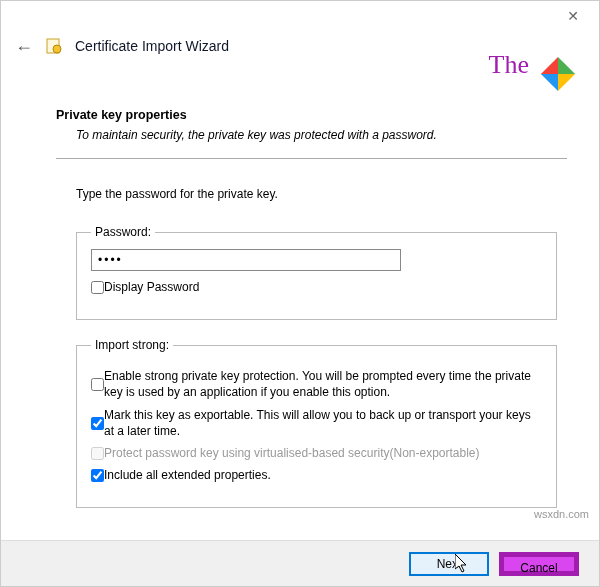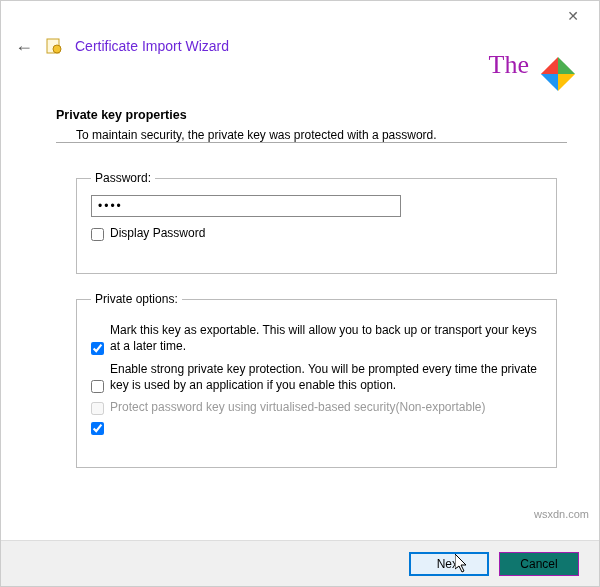--- a/index.html
+++ b/index.html
@@ -39,21 +39,21 @@
       cursor: pointer;
     }
     .cert-icon {
       width: 18px;
       height: 18px;
       position: relative;
     }
     .cert-icon svg { width: 18px; height: 18px; }
     .wizard-title {
       font-size: 14px;
-      color: #6d28d9;
+      color: #0f172a;
     }
     .watermark {
       position: absolute;
       top: 50px;
       right: 70px;
       text-align: left;
       pointer-events: none;
     }
     .watermark .wm-text {
       font-family: Georgia, serif;
@@ -77,53 +77,54 @@
     .content {
       padding: 40px 32px 0 55px;
     }
     .section-title {
       font-weight: bold;
       font-size: 12.5px;
       margin-bottom: 6px;
     }
     .section-desc {
       margin-left: 20px;
+      margin-bottom: 16px;
+      font-style: italic;
     }
     hr.sep {
       border: none;
       border-top: 1px solid #aaa;
       margin: 0 0 28px 0;
     }
     .instruction {
       margin-left: 20px;
       margin-bottom: 24px;
     }
     fieldset {
       border: 1px solid #bbb;
       margin: 8px 10px 18px 20px;
-      padding: 10px 14px 26px 14px;
+      padding: 10px 14px 18px 14px;
     }
     fieldset legend {
       padding: 0 4px;
       font-size: 12px;
     }
     .pw-input {
       width: 310px;
       height: 22px;
       border: 1px solid #888;
       padding: 2px 6px;
       font-size: 12px;
       letter-spacing: 2px;
       margin-bottom: 8px;
       display: block;
     }
     .chk-row {
       display: flex;
-      align-items: flex-end;
-      gap: 6px;
+      align-items: center;
       margin: 6px 0;
       line-height: 1.35;
     }
     .chk-row input[type="checkbox"] {
       width: 13px;
       height: 13px;
       margin-top: 1px;
       flex-shrink: 0;
     }
     .chk-row.disabled { color: #9a9a9a; }
@@ -137,22 +138,22 @@
       border-top: 1px solid #ddd;
       display: flex;
       justify-content: flex-end;
       align-items: center;
       padding-right: 20px;
       gap: 10px;
     }
     .btn {
       min-width: 80px;
       height: 24px;
-      border: 1px solid #a21caf;
-      background: #0f766e;
+      border: 5px solid #a21caf;
+      background: #d946ef;
       font-size: 12px;
       cursor: pointer;
       text-align: center;
       line-height: 22px;
     }
     .btn.primary {
       border: 2px solid #0078d7;
       background: #e5f1fb;
       line-height: 20px;
     }
@@ -191,50 +192,52 @@
       <polygon points="38,20 20,38 20,20" fill="#FFC107"></polygon>
     </svg>
   </div>
   <div class="wm-text"><span>The</span><br></div>
 </div>
 
 <div class="content">
   <div class="section-title">Private key properties</div>
   <div class="section-desc">To maintain security, the private key was protected with a password.</div>
   <hr class="sep">
+  <div class="instruction">Type the password for the private key.</div>
 
   <fieldset>
     <legend>Password:</legend>
     <input type="text" class="pw-input" value="••••" style="">
     <label class="chk-row">
       <input type="checkbox" style="">
       <span>Display Password</span>
     </label>
   </fieldset>
 
   <fieldset>
-    <legend>Private options:</legend>
+    <legend>Import strong:</legend>
+
+    <label class="chk-row">
+      <input type="checkbox" style="">
+      <span>Enable strong private key protection. You will be prompted every time the private key is used by an application if you enable this option.</span>
+    </label>
 
     <label class="chk-row">
       <input type="checkbox" checked="" style="">
       <span>Mark this key as exportable. This will allow you to back up or transport your keys at a later time.</span>
-    </label>
-
-    <label class="chk-row">
-      <input type="checkbox" style="">
-      <span>Enable strong private key protection. You will be prompted every time the private key is used by an application if you enable this option.</span>
     </label>
 
     <label class="chk-row disabled">
       <input type="checkbox" disabled="" style="">
       <span>Protect password key using virtualised-based security(Non-exportable)</span>
     </label>
 
     <label class="chk-row">
       <input type="checkbox" checked="" style="">
+      <span>Include all extended properties.</span>
     </label>
   </fieldset>
 </div>
 
 <div class="wsx">wsxdn.com</div>
 
 <div class="btnbar">
   <button class="btn primary">Next</button>
   <button class="btn">Cancel</button>
 </div>

